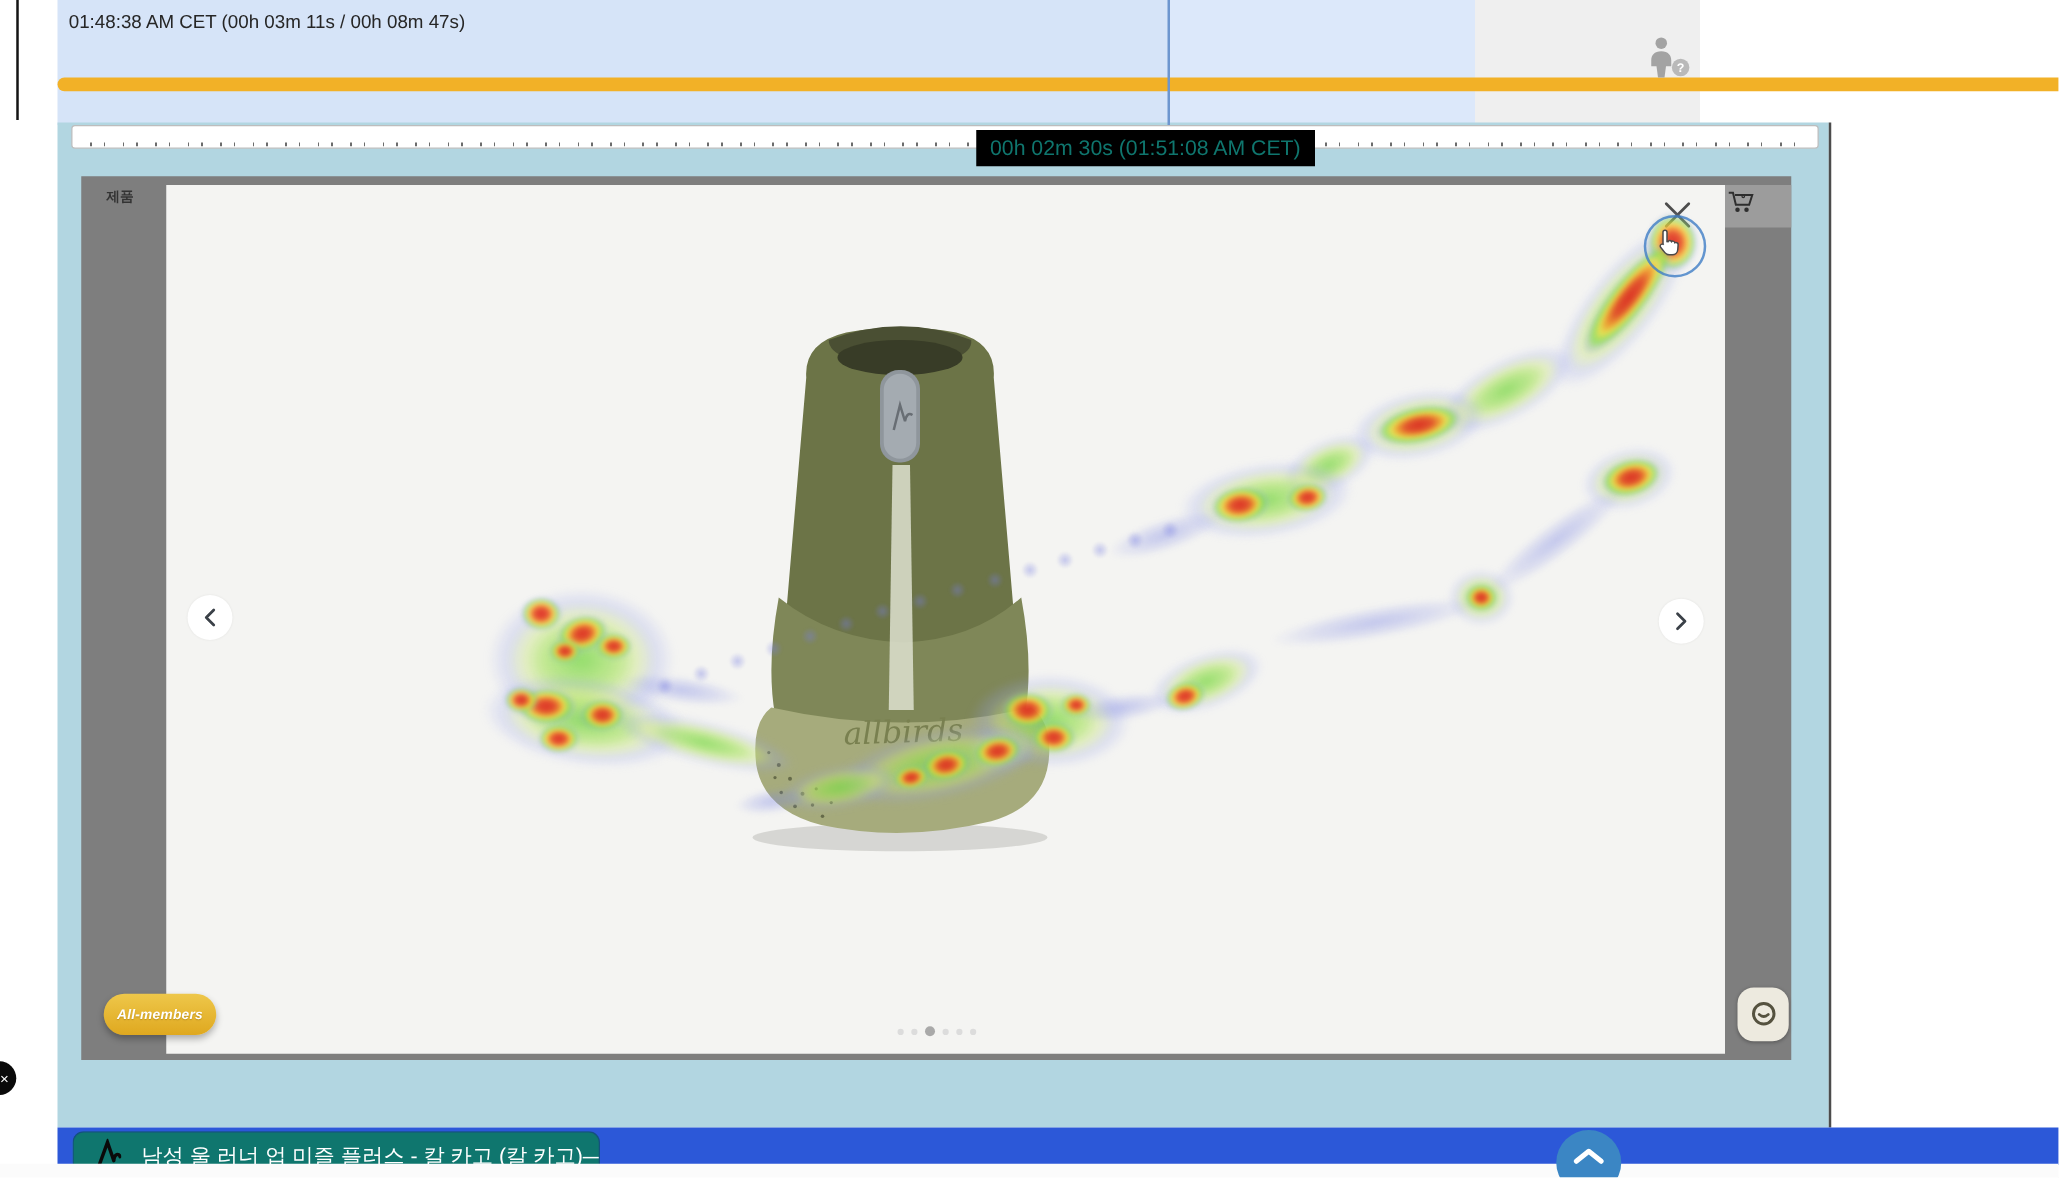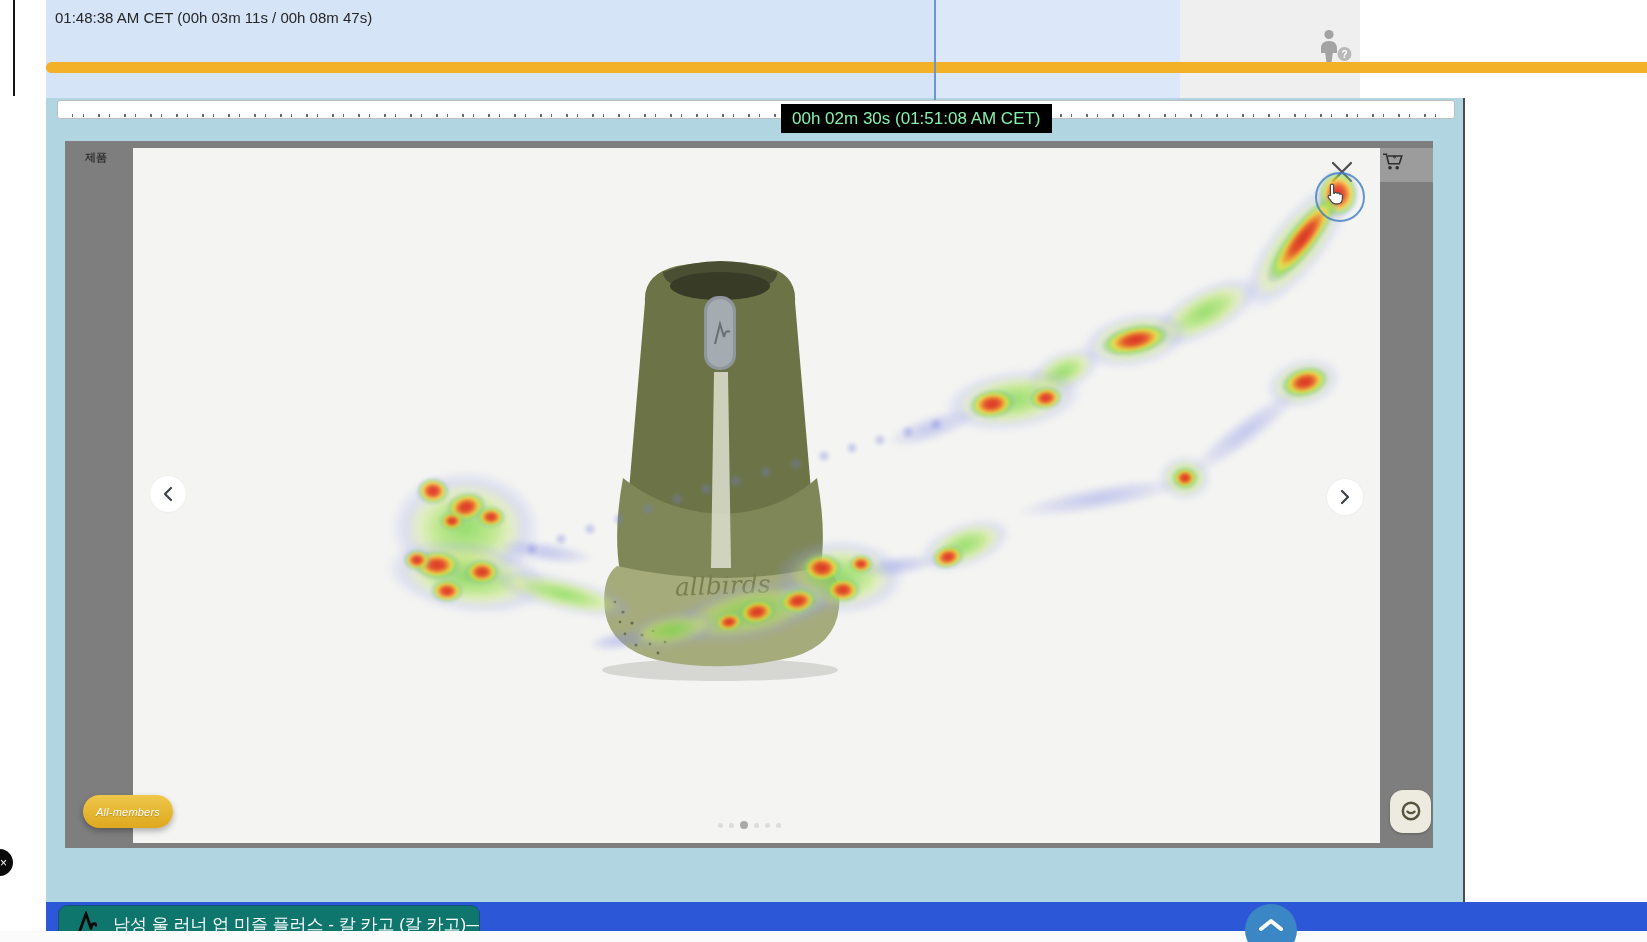--- a/index.html
+++ b/index.html
@@ -9,21 +9,21 @@
 
   
   .left-edge-line{left:13px;top:0;width:2px;height:96px;background:#141414;}
   .timeline{left:46px;top:0;width:1134px;height:100px;background:#d6e4f8;cursor:pointer;}
   .timeline-after{left:936px;top:0;width:244px;height:100px;background:#dcE8fa;}
   .timeline-gray{left:1180px;top:0;width:180px;height:100px;background:#efefef;}
   .playhead{left:934px;top:0;width:2px;height:100px;background:#6d96cf;z-index:3;}
   .time-label{left:55px;top:9px;font-size:15px;color:#262626;z-index:2;white-space:nowrap;}
   .progress{left:46px;top:62px;width:1601px;height:11px;background:#f2b127;border-radius:6px 0 0 6px;z-index:2;cursor:pointer;}
   .person{left:1316px;top:29px;width:40px;height:34px;z-index:2;}
-  .tooltip{left:781px;top:104px;height:29px;line-height:29px;padding:0 11px;background:#000;color:#86efac;
+  .tooltip{left:781px;top:104px;height:29px;line-height:29px;padding:0 11px;background:#000;color:#0f766e;
            font-size:17px;white-space:nowrap;z-index:40;}
 
   
   .viewport{left:46px;top:98px;width:1417px;height:804px;background:#b2d6e1;}
   .vline-right{left:1463px;top:98px;width:2px;height:804px;background:#4c4c4c;z-index:9;}
   .page-top-bar{left:57px;top:100px;width:1396px;height:17px;background:#ffffff;border:1px solid #bdbdbd;
                 border-radius:3px;z-index:4;}
   .page-top-bar::after{content:"";position:absolute;left:14px;right:10px;bottom:1px;height:3px;opacity:.75;
      background:repeating-linear-gradient(90deg,#3a3a3a 0 1.5px,transparent 1.5px 11px,#3a3a3a 11px 12px,transparent 12px 26px);}
 
@@ -61,21 +61,21 @@
      rgba(126,136,228,0) 100%);filter:blur(2px);}
   .hm-dot{background:radial-gradient(closest-side,rgba(120,126,226,.4) 0%,rgba(120,126,226,.16) 60%,
      rgba(120,126,226,0) 100%);filter:blur(1px);}
   .click-ring{left:1340px;top:197px;width:46px;height:46px;border:2.5px solid rgba(62,125,198,.8);
      border-radius:50%;transform:translate(-50%,-50%);z-index:13;}
   .cursor-hand{left:1324px;top:183px;z-index:14;}
 
   
   .member-badge{left:83px;top:795px;width:90px;height:33px;border-radius:17px;z-index:15;
      background:linear-gradient(#eec74a,#dfa81f);box-shadow:0 3px 6px rgba(0,0,0,.3);
-     color:#fff;font-size:11px;font-weight:normal;font-style:italic;display:flex;align-items:center;
+     color:#fff;font-size:11px;font-weight:bold;font-style:italic;display:flex;align-items:center;
      justify-content:center;letter-spacing:.2px;cursor:pointer;text-shadow:0 1px 1px rgba(120,90,0,.4);}
   .black-dot-btn{left:-14px;top:849px;width:27px;height:27px;border-radius:50%;background:#0a0a0a;z-index:20;
      color:#fff;font-size:12px;display:flex;align-items:center;justify-content:center;padding-left:8px;
      box-sizing:border-box;cursor:pointer;}
 
   
   .bottom-bar{left:46px;top:902px;width:1601px;height:30px;background:#2c58d8;z-index:16;}
   .product-tab{left:58px;top:905px;width:420px;height:28px;background:#0f766e;border:1px solid rgba(25,50,140,.55);
      border-bottom:none;border-radius:9px 9px 0 0;z-index:17;overflow:hidden;display:flex;cursor:pointer;}
   .product-tab .bird{margin:5px 0 0 16px;flex:0 0 auto;}

